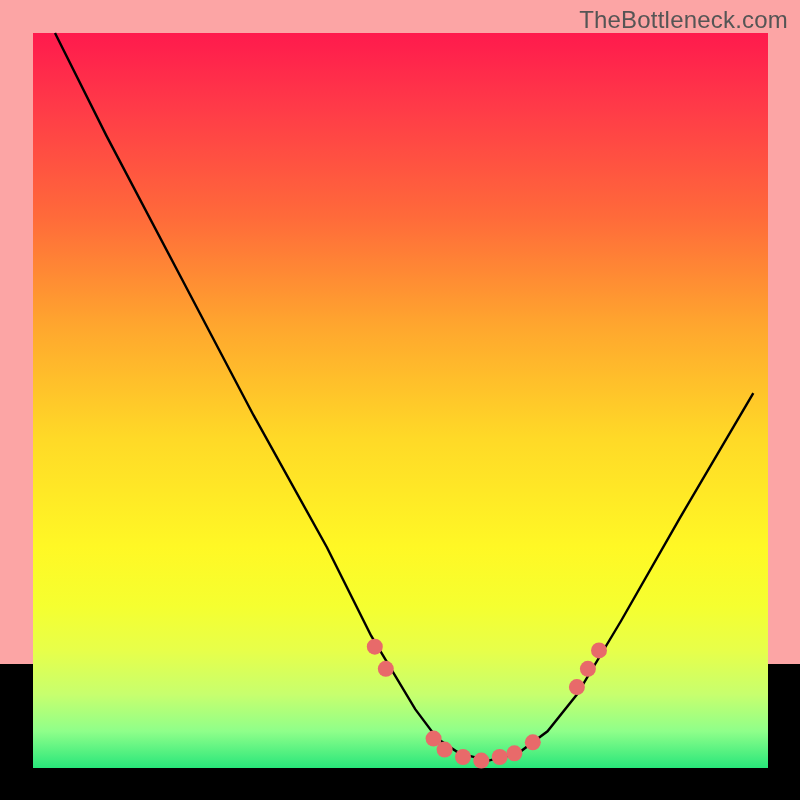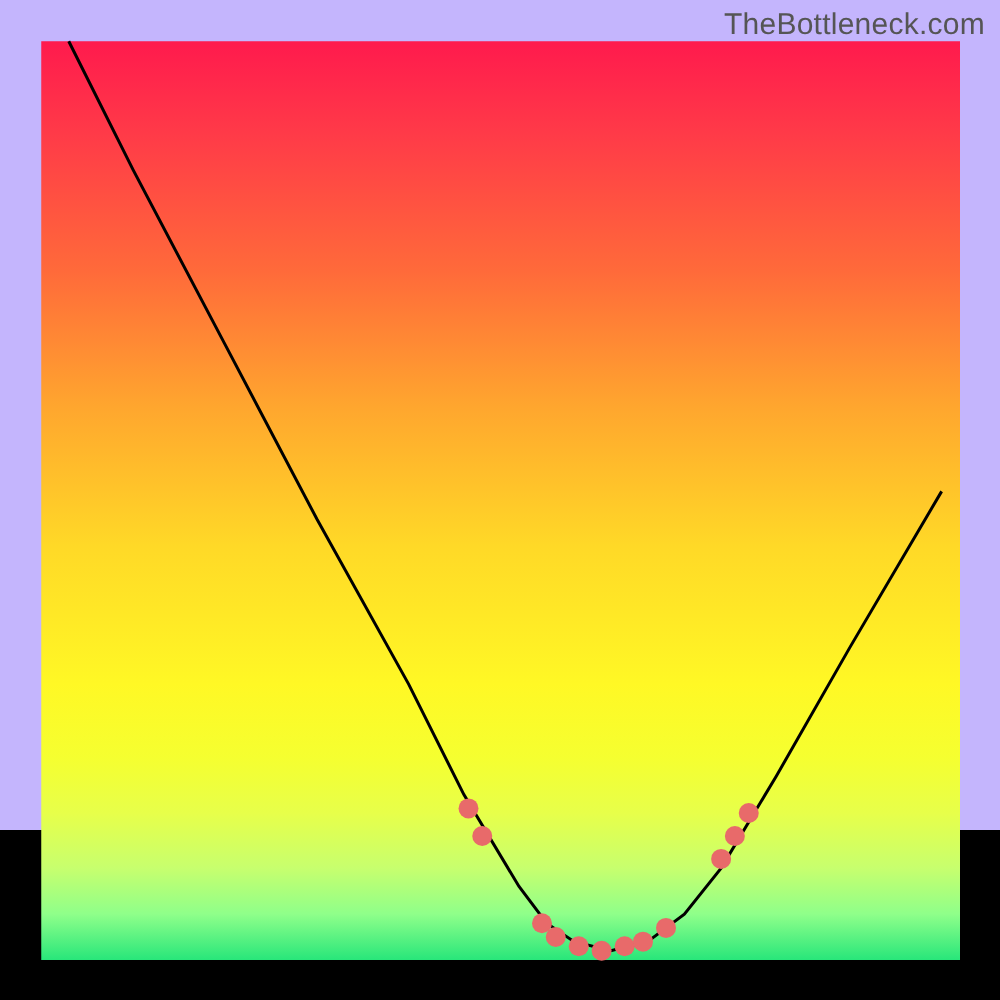--- a/index.html
+++ b/index.html
@@ -10,21 +10,21 @@
     background: #000;
     overflow: hidden;
     font-family: Arial, Helvetica, sans-serif;
   }
   .frame {
     position: absolute;
     top: 0;
     left: 0;
     width: 800px;
     height: 664px;
-    background: #c4b5fd;
+    background: #fca5a5;
   }
   .plot-area {
     position: absolute;
     top: 33px;
     left: 33px;
     width: 735px;
     height: 735px;
     background: linear-gradient(to bottom,
       #ff1a4d 0%,
       #ff3a48 10%,

